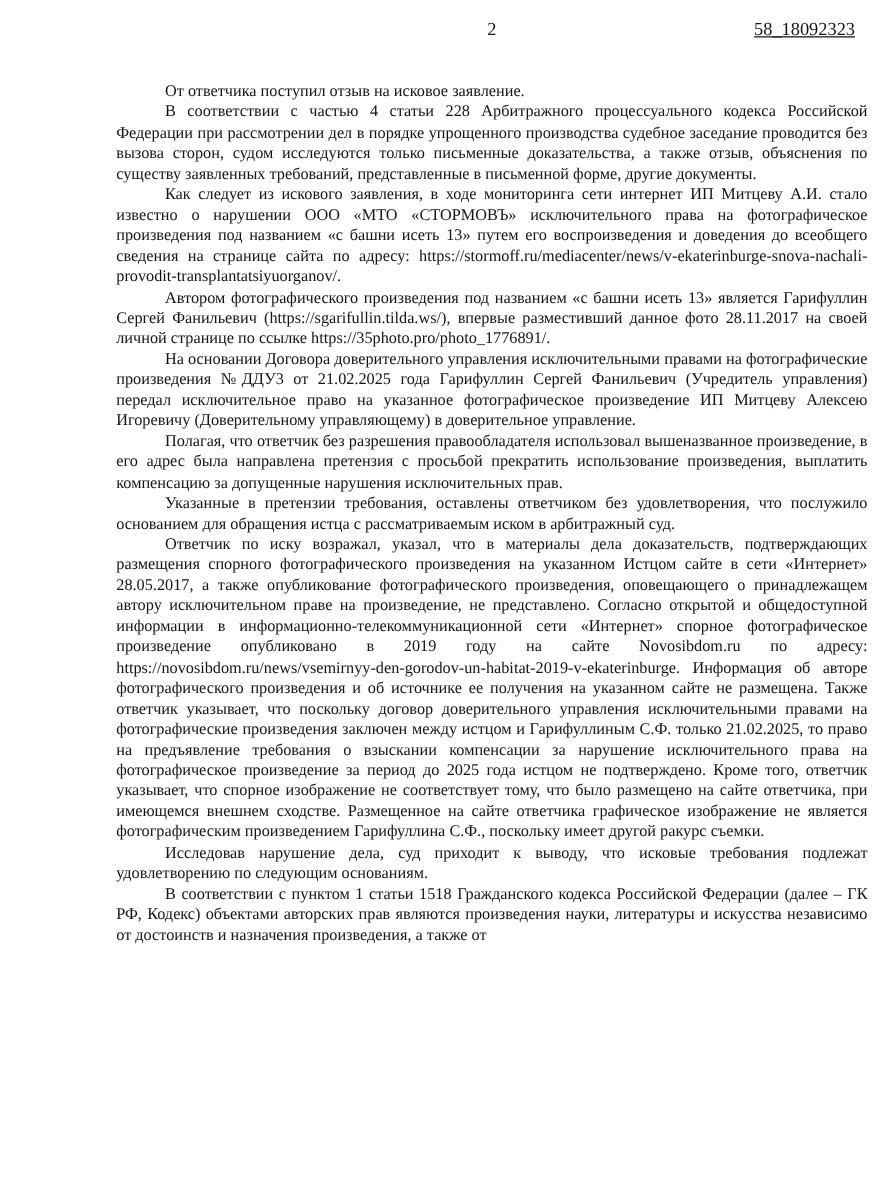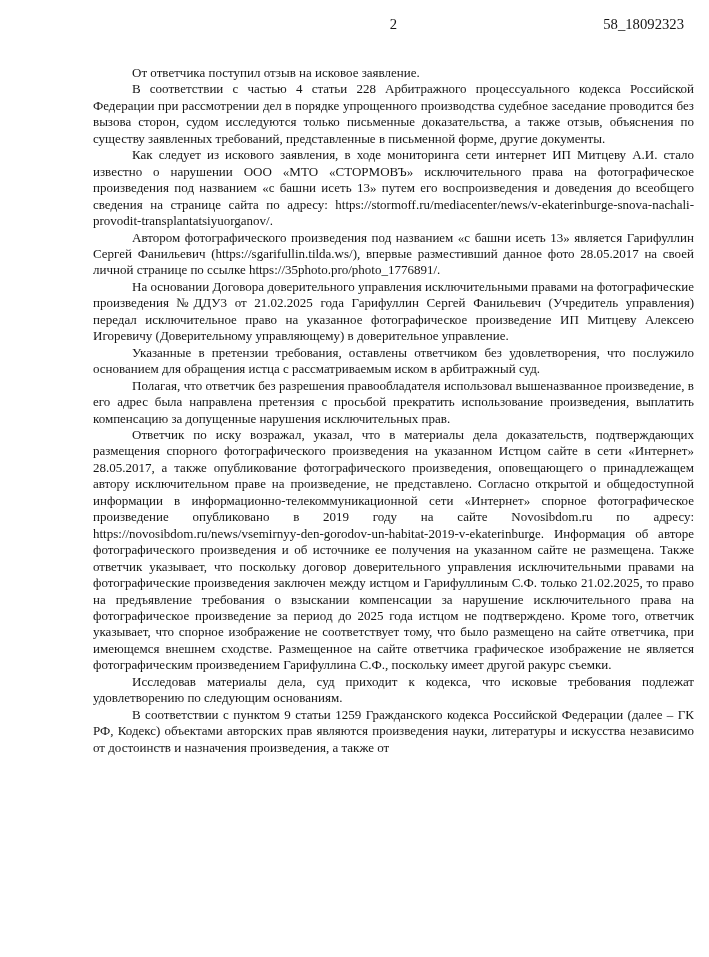--- a/index.html
+++ b/index.html
@@ -29,20 +29,21 @@
     position: absolute;
     left: 0;
     right: 0;
     text-align: center;
   }
   .case-number {
     position: absolute;
     right: 10px;
     top: 0;
     text-align: left;
+    text-decoration: underline;
   }
   .document-body {
     position: absolute;
     top: 65px;
     left: 93px;
     width: 601px;
     font-size: 13px;
     line-height: 16.45px;
     text-align: justify;
   }
@@ -59,21 +60,21 @@
 
 <div class="page">
   <div class="page-header">
     <span class="page-number">2</span>
     <span class="case-number">58_18092323</span>
   </div>
   <div class="document-body">
       <p class="para">От ответчика поступил отзыв на исковое заявление.</p>
       <p class="para">В соответствии с частью 4 статьи 228 Арбитражного процессуального кодекса Российской Федерации при рассмотрении дел в порядке упрощенного производства судебное заседание проводится без вызова сторон, судом исследуются только письменные доказательства, а также отзыв, объяснения по существу заявленных требований, представленные в письменной форме, другие документы.</p>
       <p class="para">Как следует из искового заявления, в ходе мониторинга сети интернет ИП Митцеву А.И. стало известно о нарушении ООО «МТО «СТОРМОВЪ» исключительного права на фотографическое произведения под названием «с башни исеть 13» путем его воспроизведения и доведения до всеобщего сведения на странице сайта по адресу: https://stormoff.ru/mediacenter/news/v-ekaterinburge-snova-nachali-provodit-transplantatsiyuorganov/.</p>
-      <p class="para">Автором фотографического произведения под названием «с башни исеть 13» является Гарифуллин Сергей Фанильевич (https://sgarifullin.tilda.ws/), впервые разместивший данное фото 28.05.2017 на своей личной странице по ссылке https://35photo.pro/photo_1776891/.</p>
+      <p class="para">Автором фотографического произведения под названием «с башни исеть 13» является Гарифуллин Сергей Фанильевич (https://sgarifullin.tilda.ws/), впервые разместивший данное фото 28.11.2017 на своей личной странице по ссылке https://35photo.pro/photo_1776891/.</p>
       <p class="para">На основании Договора доверительного управления исключительными правами на фотографические произведения №ДДУ3 от 21.02.2025 года Гарифуллин Сергей Фанильевич (Учредитель управления) передал исключительное право на указанное фотографическое произведение ИП Митцеву Алексею Игоревичу (Доверительному управляющему) в доверительное управление.</p>
+      <p class="para">Полагая, что ответчик без разрешения правообладателя использовал вышеназванное произведение, в его адрес была направлена претензия с просьбой прекратить использование произведения, выплатить компенсацию за допущенные нарушения исключительных прав.</p>
       <p class="para">Указанные в претензии требования, оставлены ответчиком без удовлетворения, что послужило основанием для обращения истца с рассматриваемым иском в арбитражный суд.</p>
-      <p class="para">Полагая, что ответчик без разрешения правообладателя использовал вышеназванное произведение, в его адрес была направлена претензия с просьбой прекратить использование произведения, выплатить компенсацию за допущенные нарушения исключительных прав.</p>
       <p class="para">Ответчик по иску возражал, указал, что в материалы дела доказательств, подтверждающих размещения спорного фотографического произведения на указанном Истцом сайте в сети «Интернет» 28.05.2017, а также опубликование фотографического произведения, оповещающего о принадлежащем автору исключительном праве на произведение, не представлено. Согласно открытой и общедоступной информации в информационно-телекоммуникационной сети «Интернет» спорное фотографическое произведение опубликовано в 2019 году на сайте Novosibdom.ru по адресу: https://novosibdom.ru/news/vsemirnyy-den-gorodov-un-habitat-2019-v-ekaterinburge. Информация об авторе фотографического произведения и об источнике ее получения на указанном сайте не размещена. Также ответчик указывает, что поскольку договор доверительного управления исключительными правами на фотографические произведения заключен между истцом и Гарифуллиным С.Ф. только 21.02.2025, то право на предъявление требования о взыскании компенсации за нарушение исключительного права на фотографическое произведение за период до 2025 года истцом не подтверждено. Кроме того, ответчик указывает, что спорное изображение не соответствует тому, что было размещено на сайте ответчика, при имеющемся внешнем сходстве. Размещенное на сайте ответчика графическое изображение не является фотографическим произведением Гарифуллина С.Ф., поскольку имеет другой ракурс съемки.</p>
-      <p class="para">Исследовав материалы дела, суд приходит к кодекса, что исковые требования подлежат удовлетворению по следующим основаниям.</p>
-      <p class="para">В соответствии с пунктом 9 статьи 1259 Гражданского кодекса Российской Федерации (далее – ГК РФ, Кодекс) объектами авторских прав являются произведения науки, литературы и искусства независимо от достоинств и назначения произведения, а также от</p>
+      <p class="para">Исследовав нарушение дела, суд приходит к выводу, что исковые требования подлежат удовлетворению по следующим основаниям.</p>
+      <p class="para">В соответствии с пунктом 1 статьи 1518 Гражданского кодекса Российской Федерации (далее – ГК РФ, Кодекс) объектами авторских прав являются произведения науки, литературы и искусства независимо от достоинств и назначения произведения, а также от</p>
     </div>
 </div>
 
 </body></html>

